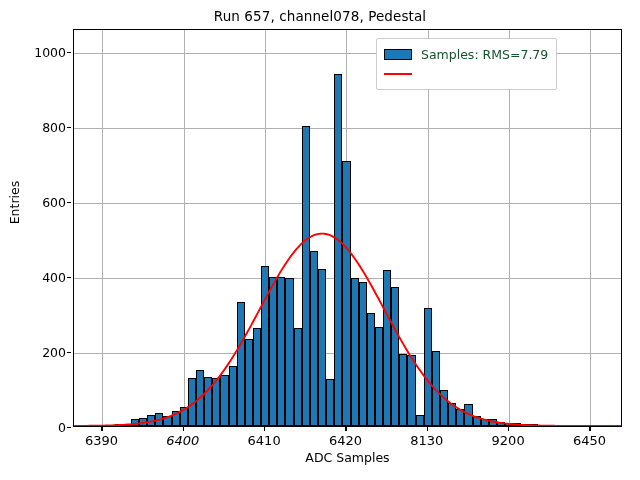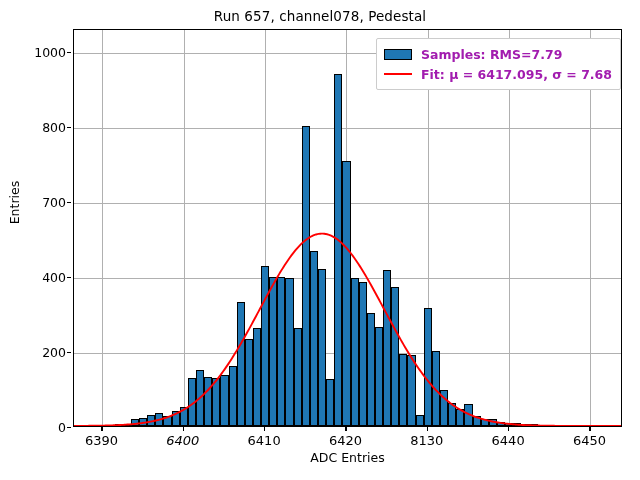--- a/index.html
+++ b/index.html
@@ -162,37 +162,36 @@
   .legend-swatch-line {
     width: 28px;
     height: 0;
     border-top: 2px solid #ff0000;
     margin-right: 9px;
     flex: 0 0 auto;
   }
   .legend-text {
     font-size: 12.5px;
     white-space: nowrap;
-    color: #a21caf;
-    font-weight: bold;
+    color: #14532d;
   }
 </style>
 </head>
 <body>
 
 <div id="figure">
 
   <div id="chart-title">Run 657, channel078, Pedestal</div>
 
   <div id="yaxis-label">Entries</div>
   <div id="ytick-labels">
       <div class="ytick-label" style="top: 398px;">0</div>
       <div class="ytick-label" style="top: 322.906px;">200</div>
       <div class="ytick-label" style="top: 247.811px;">400</div>
-      <div class="ytick-label" style="top: 172.717px;">700</div>
+      <div class="ytick-label" style="top: 172.717px;">600</div>
       <div class="ytick-label" style="top: 97.6226px;">800</div>
       <div class="ytick-label" style="top: 22.5283px;">1000</div>
     </div>
   <div id="ytick-marks">
       <div class="ytick-mark" style="top: 398px;"></div>
       <div class="ytick-mark" style="top: 322.906px;"></div>
       <div class="ytick-mark" style="top: 247.811px;"></div>
       <div class="ytick-mark" style="top: 172.717px;"></div>
       <div class="ytick-mark" style="top: 97.6226px;"></div>
       <div class="ytick-mark" style="top: 22.5283px;"></div>
@@ -280,29 +279,28 @@
       <div class="xtick-mark" style="left: 353.8px;"></div>
       <div class="xtick-mark" style="left: 435.133px;"></div>
       <div class="xtick-mark" style="left: 516.467px;"></div>
     </div>
   <div id="xtick-labels">
       <div class="xtick-label" style="left: 28.4667px;">6390</div>
       <div class="xtick-label" style="left: 109.8px; font-style: italic;">6400</div>
       <div class="xtick-label" style="left: 191.133px;">6410</div>
       <div class="xtick-label" style="left: 272.467px;">6420</div>
       <div class="xtick-label" style="left: 353.8px;">8130</div>
-      <div class="xtick-label" style="left: 435.133px;">6440</div>
+      <div class="xtick-label" style="left: 435.133px;">9200</div>
       <div class="xtick-label" style="left: 516.467px; text-align: right;">6450</div>
     </div>
-  <div id="xaxis-label">ADC Entries</div>
+  <div id="xaxis-label">ADC Samples</div>
 
   <div id="legend">
     <div class="legend-row">
       <span class="legend-swatch-patch"></span>
       <span class="legend-text">Samples: RMS=7.79</span>
     </div>
     <div class="legend-row">
       <span class="legend-swatch-line"></span>
-      <span class="legend-text">Fit: μ = 6417.095, σ = 7.68</span>
     </div>
   </div>
 
 </div>
 
 </body></html>

